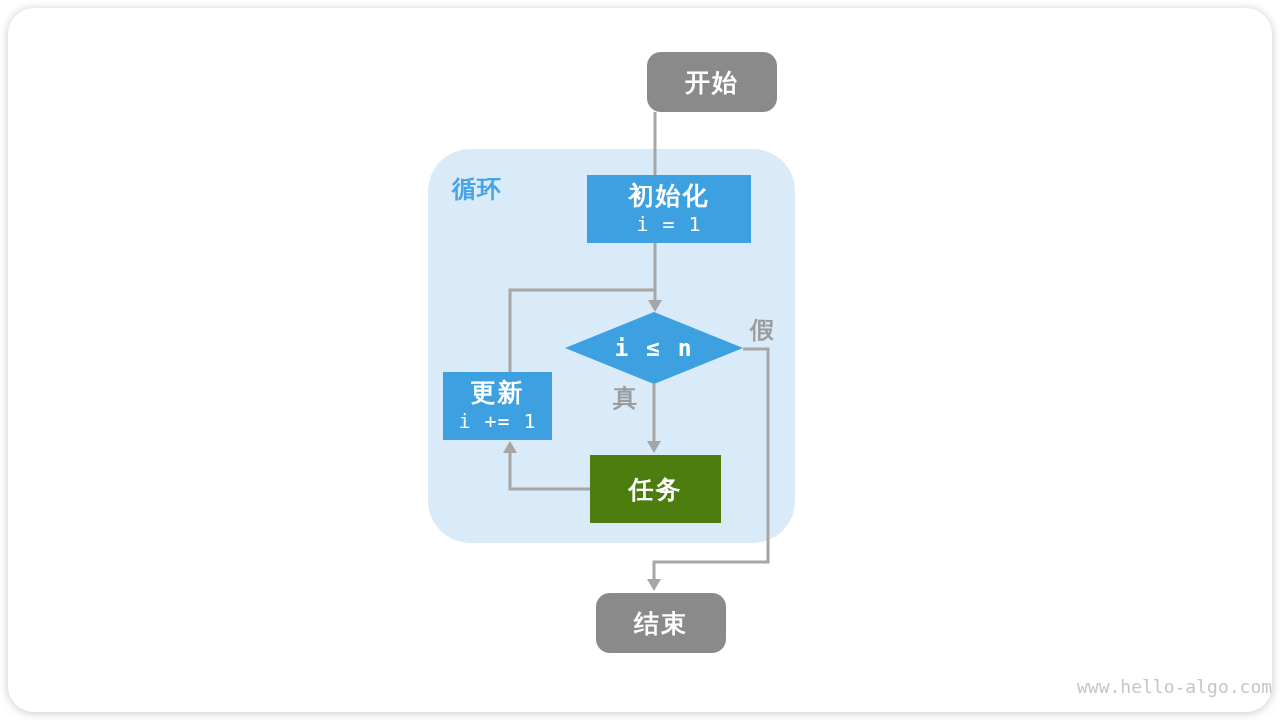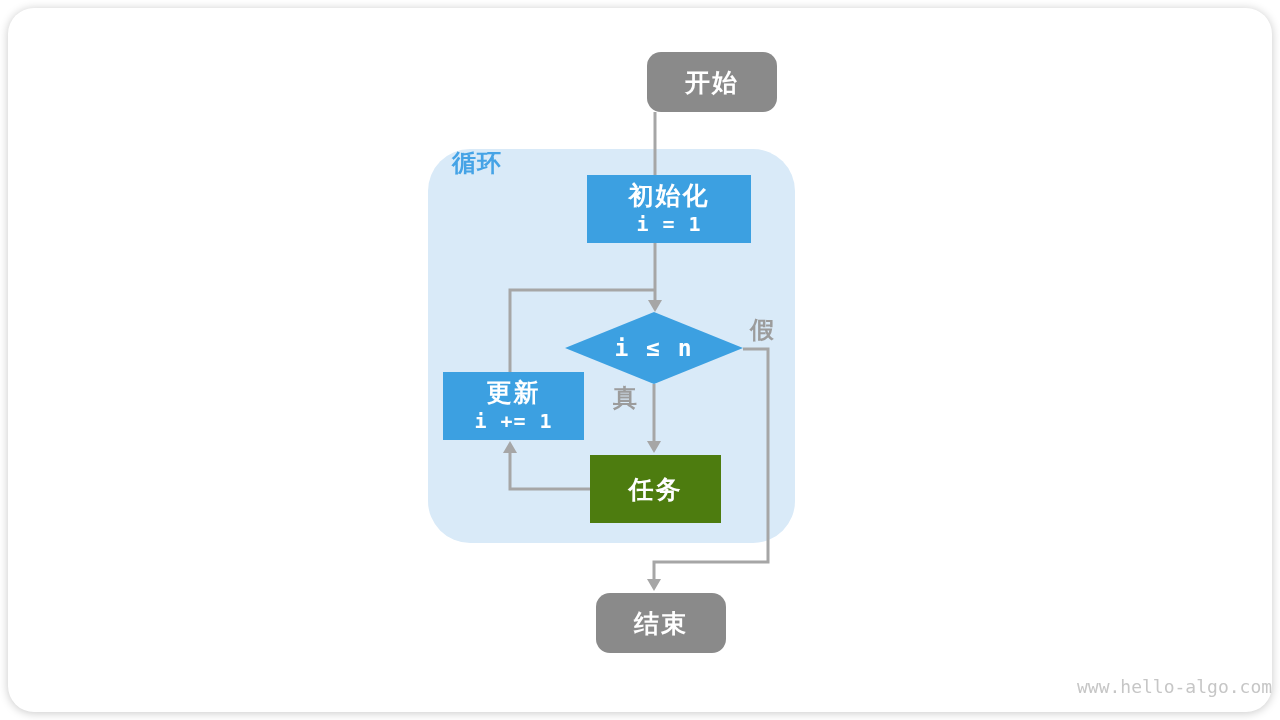--- a/index.html
+++ b/index.html
@@ -22,21 +22,21 @@
   .loop-container {
     position: absolute;
     left: 428px; top: 149px;
     width: 367px; height: 394px;
     background: #D9EAF8;
     border-radius: 42px;
     z-index: 1;
   }
   .loop-label {
     position: absolute;
-    left: 452px; top: 147px;
+    left: 452px; top: 173px;
     font-size: 24px;
     font-weight: bold;
     color: #45A3E6;
     z-index: 4;
     letter-spacing: 1px;
   }
   svg.connectors {
     position: absolute;
     left: 0; top: 0;
     width: 1280px; height: 720px;
@@ -54,37 +54,37 @@
   }
   .node .zh {
     font-size: 25px;
     font-weight: bold;
     letter-spacing: 2px;
     line-height: 30px;
   }
   .node .code {
     font-family: "DejaVu Sans Mono", monospace;
     font-size: 20px;
-    font-weight: bold;
+    font-weight: normal;
     line-height: 28px;
     letter-spacing: 1px;
   }
   .terminal {
     background: #8A8A8A;
     border-radius: 14px;
     width: 130px; height: 60px;
   }
   .node-start { left: 611px; top: 52px; margin-left: 36px; }
   .node-end   { left: 590px; top: 593px; margin-left: 6px; }
   .process {
     background: #3CA0E1;
     width: 164px; height: 68px;
   }
   .node-init   { left: 587px; top: 175px; }
-  .node-update { left: 443px; top: 372px; width: 141px; }
+  .node-update { left: 443px; top: 372px; width: 109px; }
   .node-task {
     background: #4d7c0f;
     width: 131px; height: 68px;
     left: 590px; top: 455px;
   }
   .diamond {
     position: absolute;
     left: 565px; top: 312px;
     width: 178px; height: 72px;
     background: #3CA0E1;

